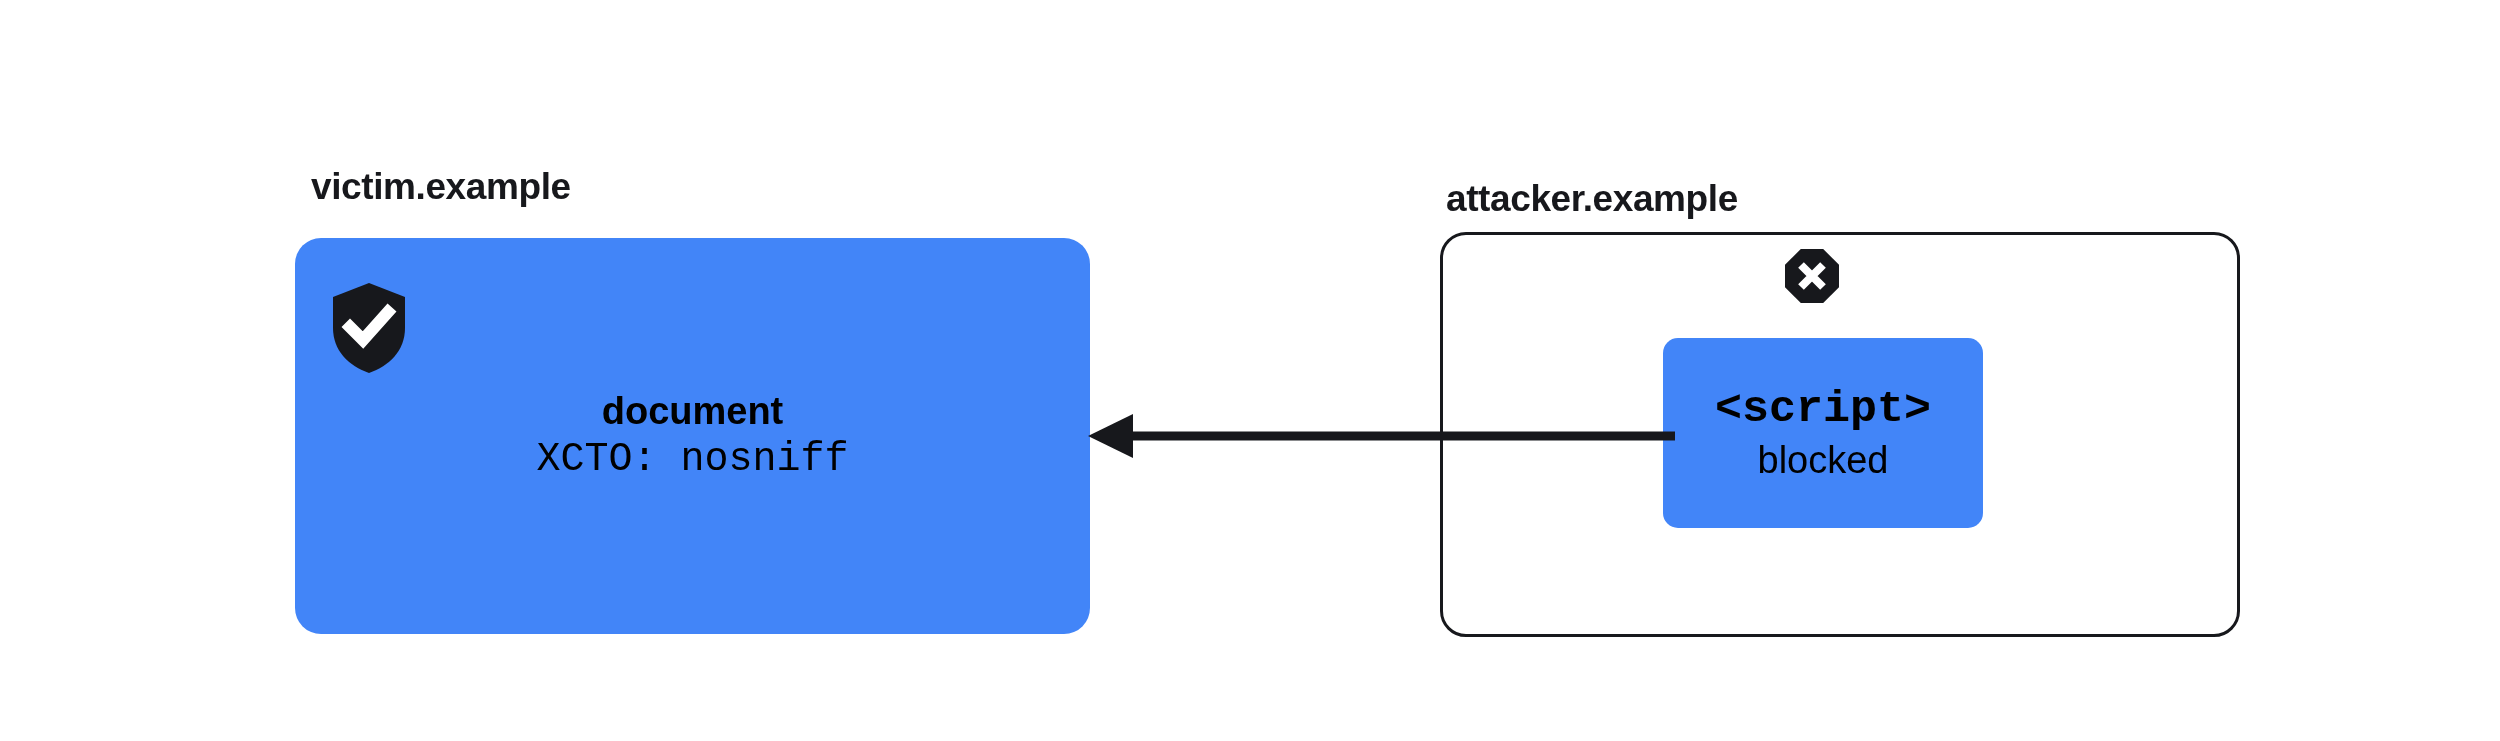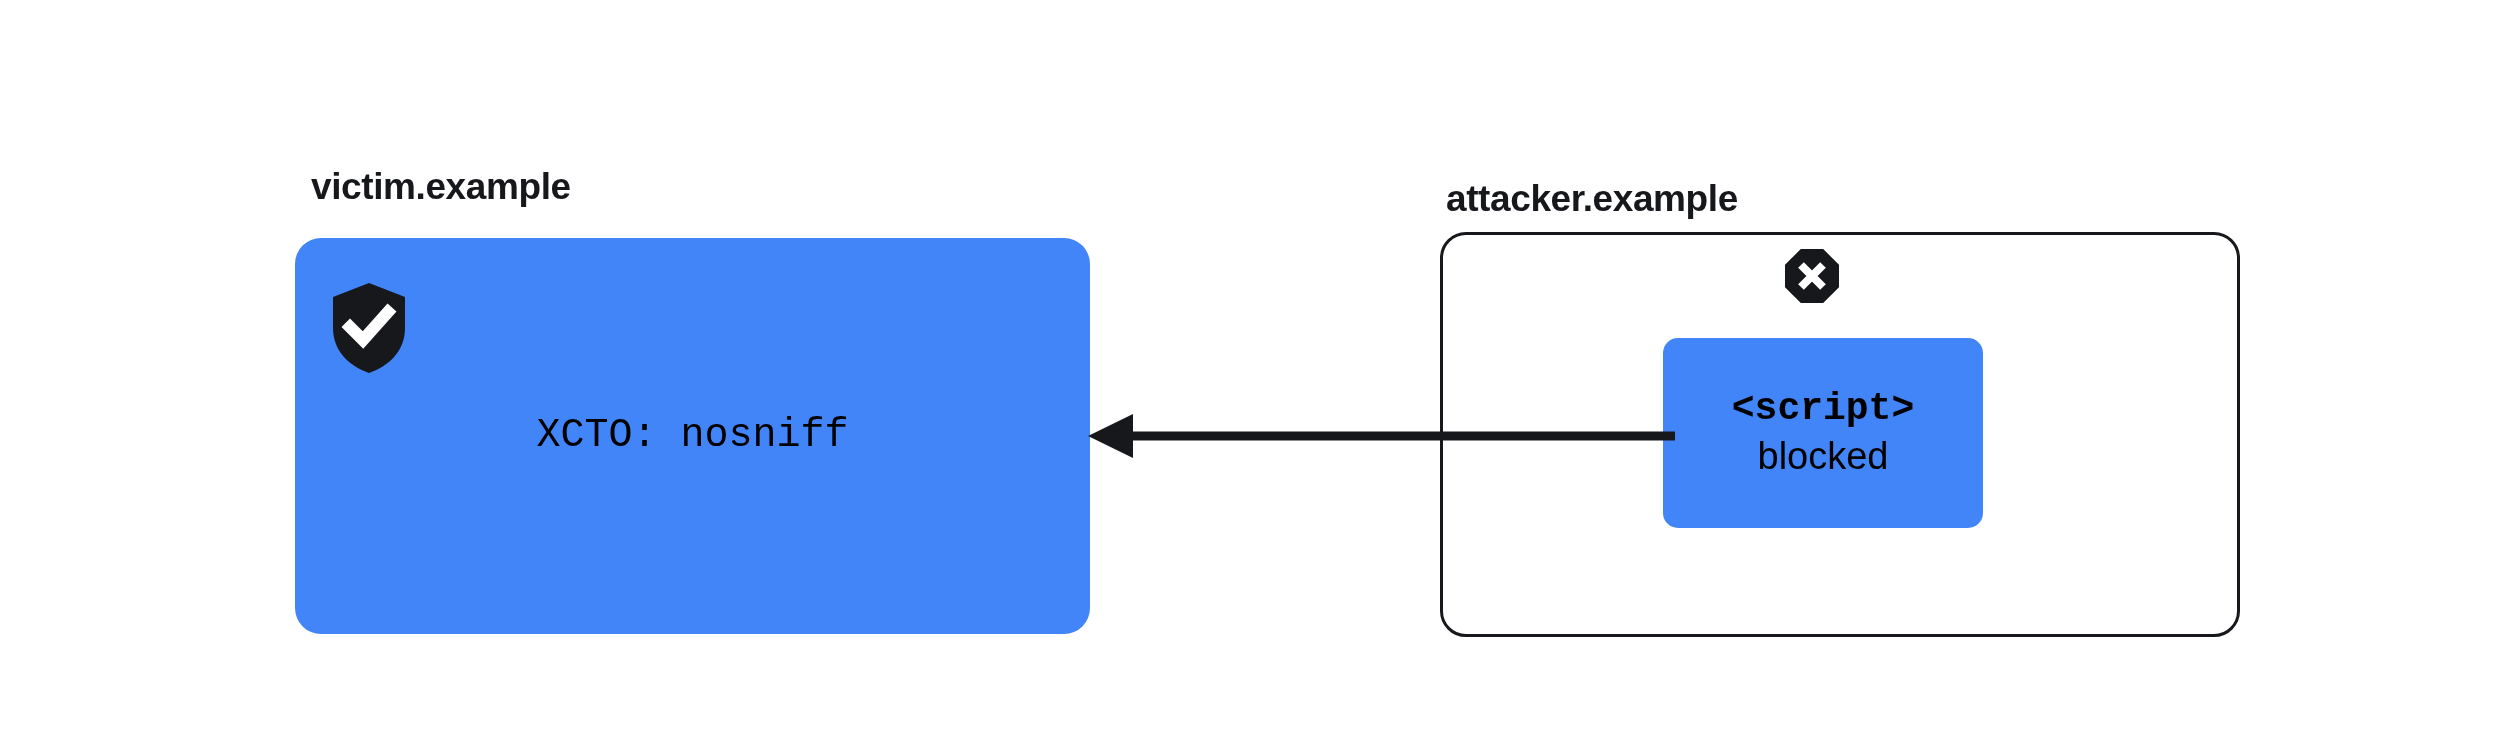--- a/index.html
+++ b/index.html
@@ -115,21 +115,21 @@
     border-radius: 15px;
     display: flex;
     flex-direction: column;
     align-items: center;
     justify-content: center;
     gap: 2px;
   }
   .script-line-mono {
     font-family: "Liberation Mono", monospace;
     font-weight: bold;
-    font-size: 38px;
+    font-size: 45px;
     line-height: 1.18;
     color: #000000;
     white-space: pre;
   }
   .script-line-sans {
     font-family: "Liberation Sans", sans-serif;
     font-weight: normal;
     font-size: 38px;
     line-height: 1.18;
     color: #000000;
@@ -147,20 +147,21 @@
 </style>
 </head>
 <body>
 
 <div id="canvas">
 
   <div class="origin-label" id="victim-label">victim.example</div>
 
   <div id="victim-box">
     <div id="victim-text">
+      <div class="doc-line-sans">document</div>
       <div class="doc-line-mono">XCTO: nosniff</div>
     </div>
   </div>
 
   <svg id="shield-icon" viewBox="0 0 72 90">
     <path d="M36 0 L72 14 L72 45 C72 68 56 83 36 90 C16 83 0 68 0 45 L0 14 Z" fill="#17181c"></path>
     <path d="M17 44 L30 57 L55 29" fill="none" stroke="#ffffff" stroke-width="12" stroke-linecap="square" stroke-linejoin="miter"></path>
   </svg>
 
   <div class="origin-label" id="attacker-label">attacker.example</div>

